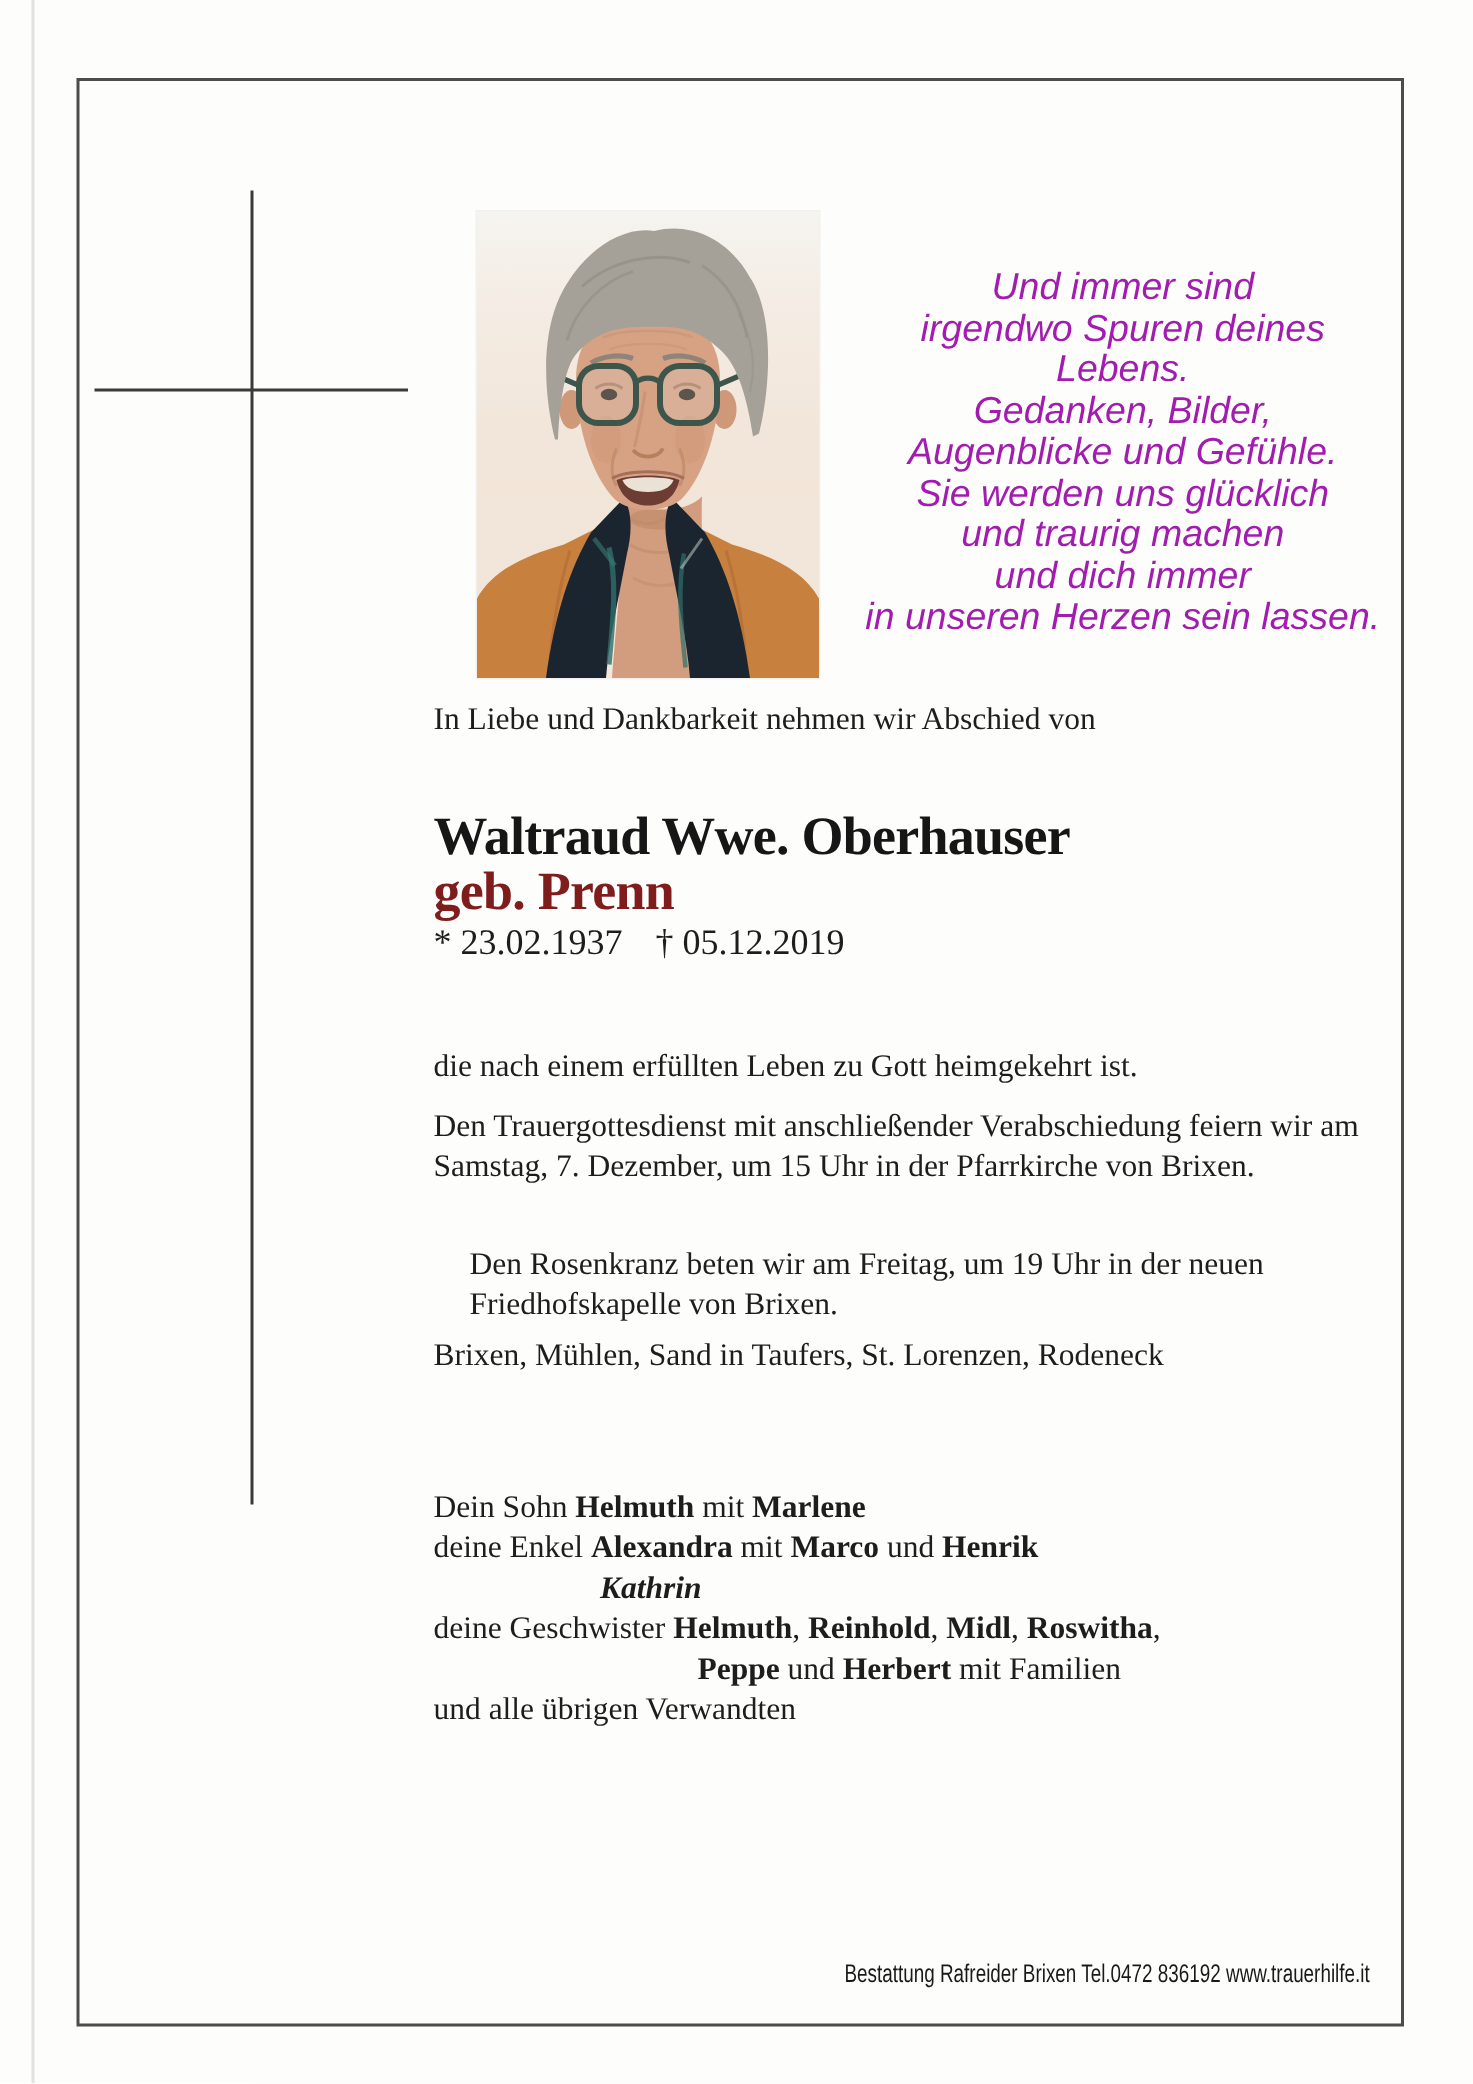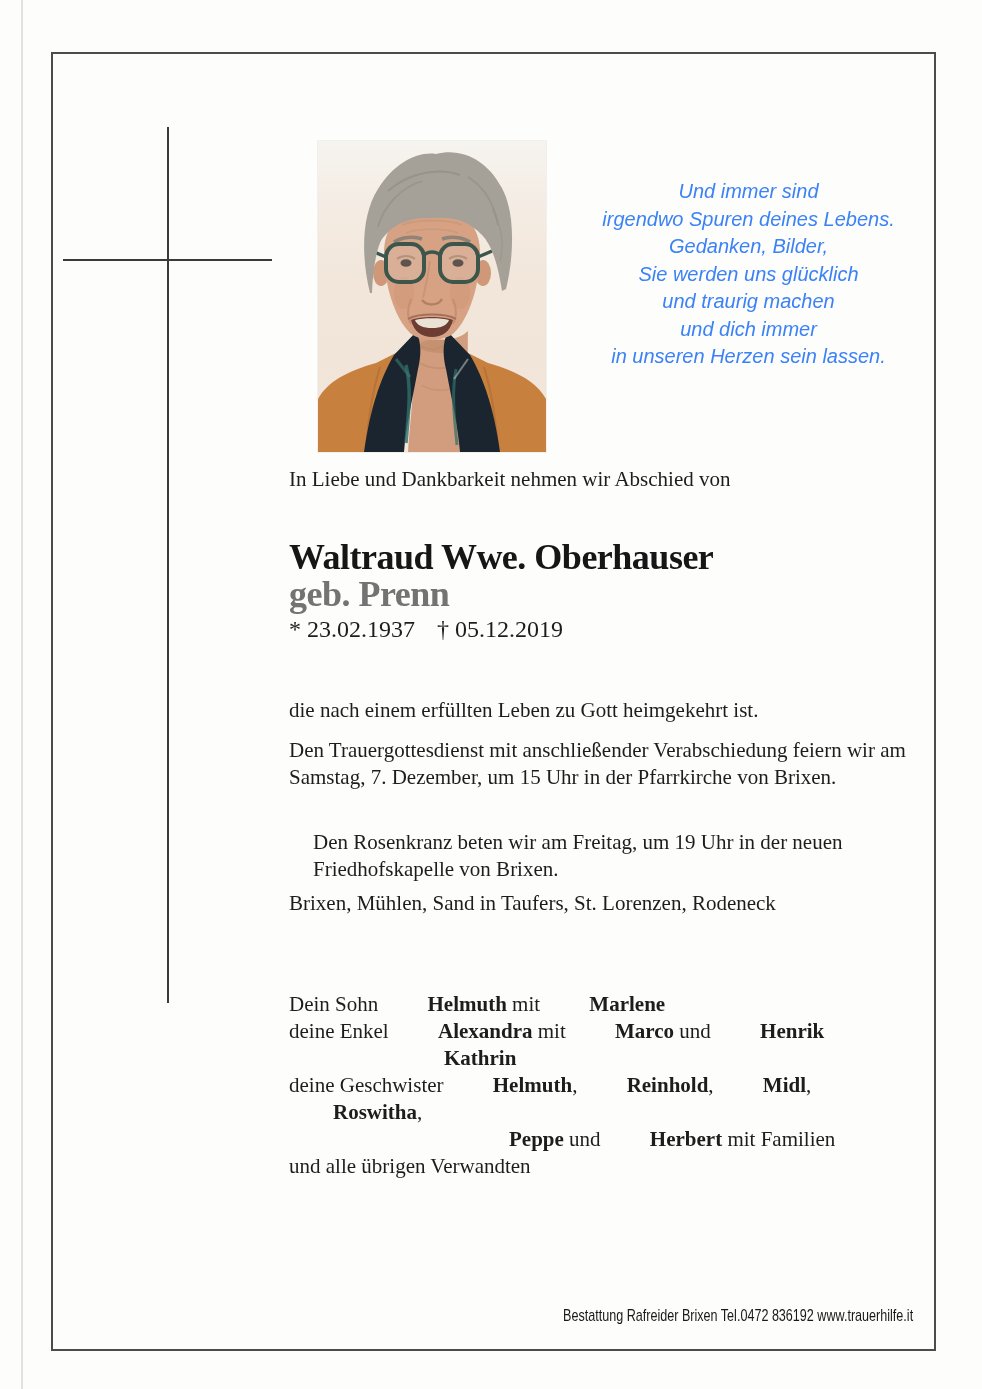--- a/index.html
+++ b/index.html
@@ -18,35 +18,35 @@
   .cross{position:absolute; left:0; top:0;}
   .cross-v{position:absolute; left:167px; top:127px; width:2px; height:876px; background:var(--c-cross, #3a3a3a);}
   .cross-h{position:absolute; left:63px; top:259px; width:209px; height:2px; background:var(--c-cross, #3a3a3a);}
   .photo{
     position:absolute; left:318px; top:141px; width:228px; height:311px;
     box-shadow:0 0 0 1px rgba(0,0,0,0.05);
   }
   .poem{
     position:absolute; left:566px; top:178px; width:365px;
     text-align:center; font-family:"Liberation Sans", sans-serif;
-    font-style:italic; font-size:20px; line-height:27.5px; color:#3b82f6;
+    font-style:italic; font-size:25px; line-height:27.5px; color:#a21caf;
   }
   .greeting{position:absolute; left:289px; top:466px; font-size:21px; line-height:27px;}
   .title-block{position:absolute; left:289px; top:538px; width:632px; text-align:left;}
   .name{font-size:36px; font-weight:bold; line-height:38px; letter-spacing:-0.5px; color:#161616;}
-  .maiden{font-size:36px; font-weight:bold; line-height:36px; letter-spacing:-0.5px; color:#737373;}
+  .maiden{font-size:36px; font-weight:bold; line-height:36px; letter-spacing:-0.5px; color:#7f1d1d;}
   .dates{font-size:24px; line-height:32px; margin-top:1px;}
   .dates .died{margin-left:22px;}
   .para{position:absolute; left:289px; width:622px; font-size:21px; line-height:27px;}
   .p1{top:697px;}
   .p2{top:737px;}
   .p3{top:829px;margin-left:24px;}
   .p4{top:890px;}
   .family{position:absolute; left:289px; top:991px; width:650px; font-size:21px; line-height:27px;}
-  .family .b{font-weight:bold;margin-left:44px;}
+  .family .b{font-weight:bold;}
   .thanks{position:absolute; left:289px; top:1203px; width:600px; font-size:21px; line-height:27px;}
   .footer{
     position:absolute; top:1306px; right:69px; white-space:nowrap;
     font-family:"Liberation Sans", sans-serif; font-size:17px; color:#191919;
     transform:scaleX(0.74); transform-origin:100% 50%;
   }
 </style>
 </head>
 <body>
 
@@ -130,20 +130,21 @@
       <path d="M60,86 C66,64 84,46 104,40" stroke="#8e8a80" stroke-width="1.8" fill="none" opacity="0.5"></path>
       <path d="M150,36 C166,46 176,62 180,84" stroke="#8e8a80" stroke-width="1.8" fill="none" opacity="0.5"></path>
       <path d="M182,120 C186,104 184,84 174,68" stroke="#979288" stroke-width="1.5" fill="none" opacity="0.5"></path>
     </svg>
   </div>
 
   <div class="poem">
       <div>Und immer sind</div>
       <div>irgendwo Spuren deines Lebens.</div>
       <div>Gedanken, Bilder,</div>
+      <div>Augenblicke und Gefühle.</div>
       <div>Sie werden uns glücklich</div>
       <div>und traurig machen</div>
       <div>und dich immer</div>
       <div>in unseren Herzen sein lassen.</div>
     </div>
 
   <div class="greeting">In Liebe und Dankbarkeit nehmen wir Abschied von</div>
 
   <div class="title-block">
     <div class="name">Waltraud Wwe. Oberhauser</div>
@@ -155,21 +156,21 @@
 
   <div class="para p1">die nach einem erfüllten Leben zu Gott heimgekehrt ist.</div>
   <div class="para p2">Den Trauergottesdienst mit anschließender Verabschiedung feiern wir am Samstag, 7. Dezember, um 15 Uhr in der Pfarrkirche von Brixen.</div>
   <div class="para p3">Den Rosenkranz beten wir am Freitag, um 19 Uhr in der neuen Friedhofskapelle von Brixen.</div>
   <div class="para p4">Brixen, Mühlen, Sand in Taufers, St. Lorenzen, Rodeneck</div>
 
   <div class="family">
     <div>
         <div><span>Dein Sohn </span><span class="b">Helmuth</span><span> mit </span><span class="b">Marlene</span></div>
         <div><span>deine Enkel </span><span class="b">Alexandra</span><span> mit </span><span class="b">Marco</span><span> und </span><span class="b">Henrik</span></div>
-        <div style="padding-left: 111px;"><span class="b">Kathrin</span></div>
+        <div style="padding-left: 111px; font-style: italic;"><span class="b">Kathrin</span></div>
         <div><span>deine Geschwister </span><span class="b">Helmuth</span><span>, </span><span class="b">Reinhold</span><span>, </span><span class="b">Midl</span><span>, </span><span class="b">Roswitha</span><span>,</span></div>
         <div style="padding-left: 176px;"><span class="b">Peppe</span><span> und </span><span class="b">Herbert</span><span> mit Familien</span></div>
         <div><span>und alle übrigen Verwandten</span></div>
       </div>
   </div>
 
 
   <div class="footer">Bestattung Rafreider Brixen Tel.0472 836192 www.trauerhilfe.it</div>
 
 </div>

